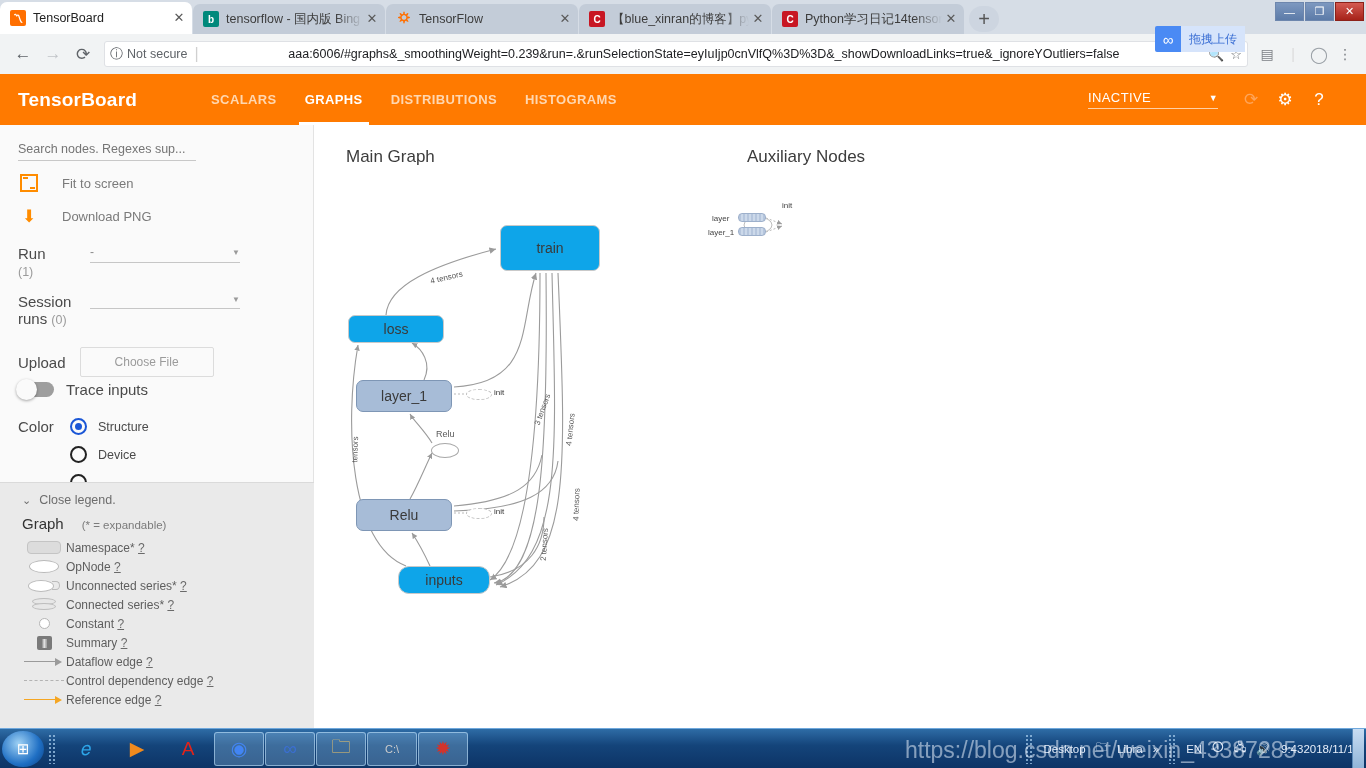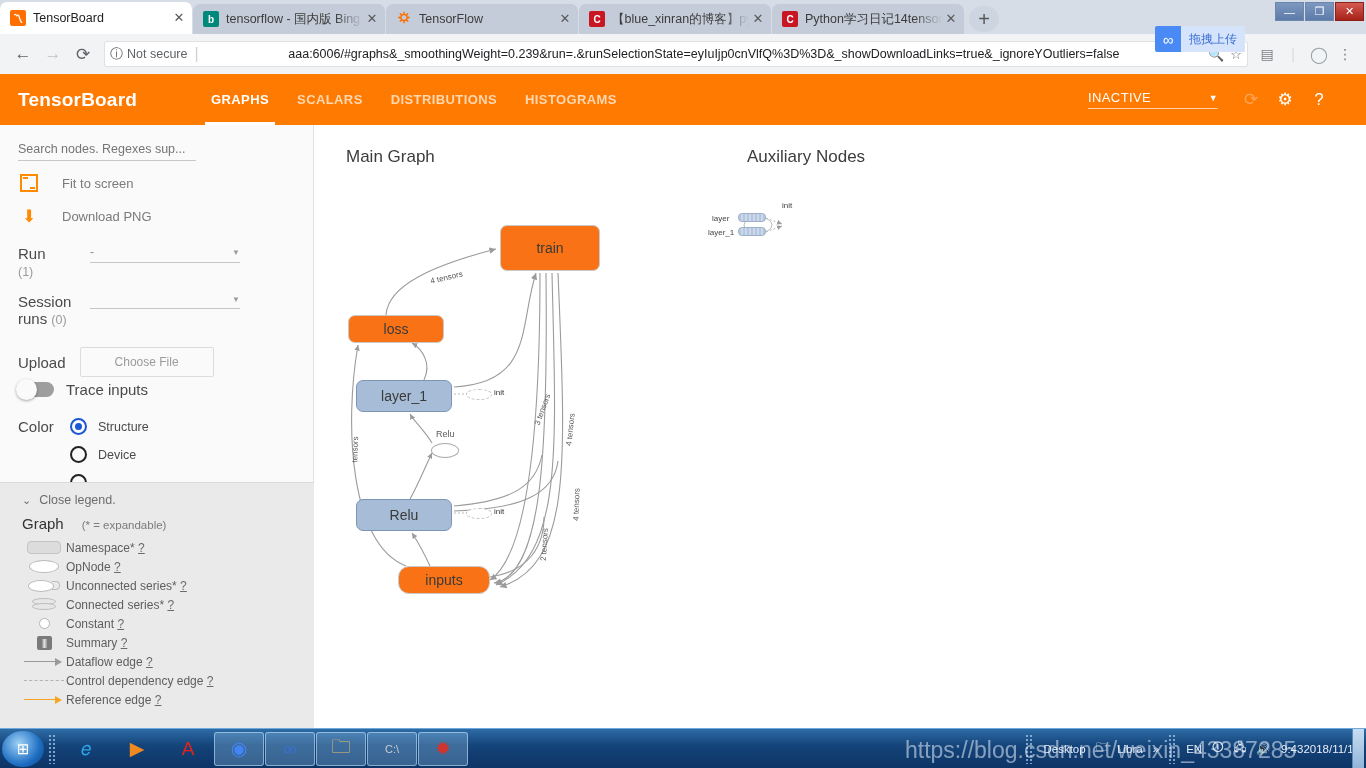--- a/index.html
+++ b/index.html
@@ -278,21 +278,21 @@
     width: 1052px; height: 603px; background: #fff; overflow: hidden;
   }
   .canvas-title {
     position: absolute; font-size: 17px; color: #3c3c3c;
   }
   .gnode {
     position: absolute; display: flex; align-items: center;
     justify-content: center; border-radius: 7px;
     font-size: 14px; color: #3a3a3a;
   }
-  .gnode.ns { background: #f97316; border: 1.2px solid #c9c9c9; }
+  .gnode.ns { background: #0ea5e9; border: 1.2px solid #c9c9c9; }
   .gnode.blue { background: #a7bcd7; border: 1.2px solid #7e96b5; }
   .glabel {
     position: absolute; font-size: 8px; color: #5a5a5a;
   }
   .aux-chip {
     position: absolute; height: 9px; width: 28px; border-radius: 4px;
     background: repeating-linear-gradient(90deg,#b6c6dd 0 2px,#ccd9ea 2px 4px);
     border: 1px solid #9db0cb;
   }
   .aux-txt { position: absolute; font-size: 8px; color: #444; }
@@ -400,22 +400,22 @@
   </div>
 
   <div class="bd-popup">
     <span class="bd-popup-ic">∞</span>
     <span class="bd-popup-txt">拖拽上传</span>
   </div>
 
   <div class="tb-header">
     <div class="tb-logo">TensorBoard</div>
     <div class="tb-tabs">
+      <div class="tb-tab">SCALARS</div>
       <div class="tb-tab active">GRAPHS</div>
-      <div class="tb-tab">SCALARS</div>
       <div class="tb-tab">DISTRIBUTIONS</div>
       <div class="tb-tab">HISTOGRAMS</div>
     </div>
     <div class="tb-right">
       <div class="tb-select">
         <span>INACTIVE</span>
         <span class="caret">▼</span>
       </div>
       <div class="tb-icon dim">⟳</div>
       <div class="tb-icon">⚙</div>

